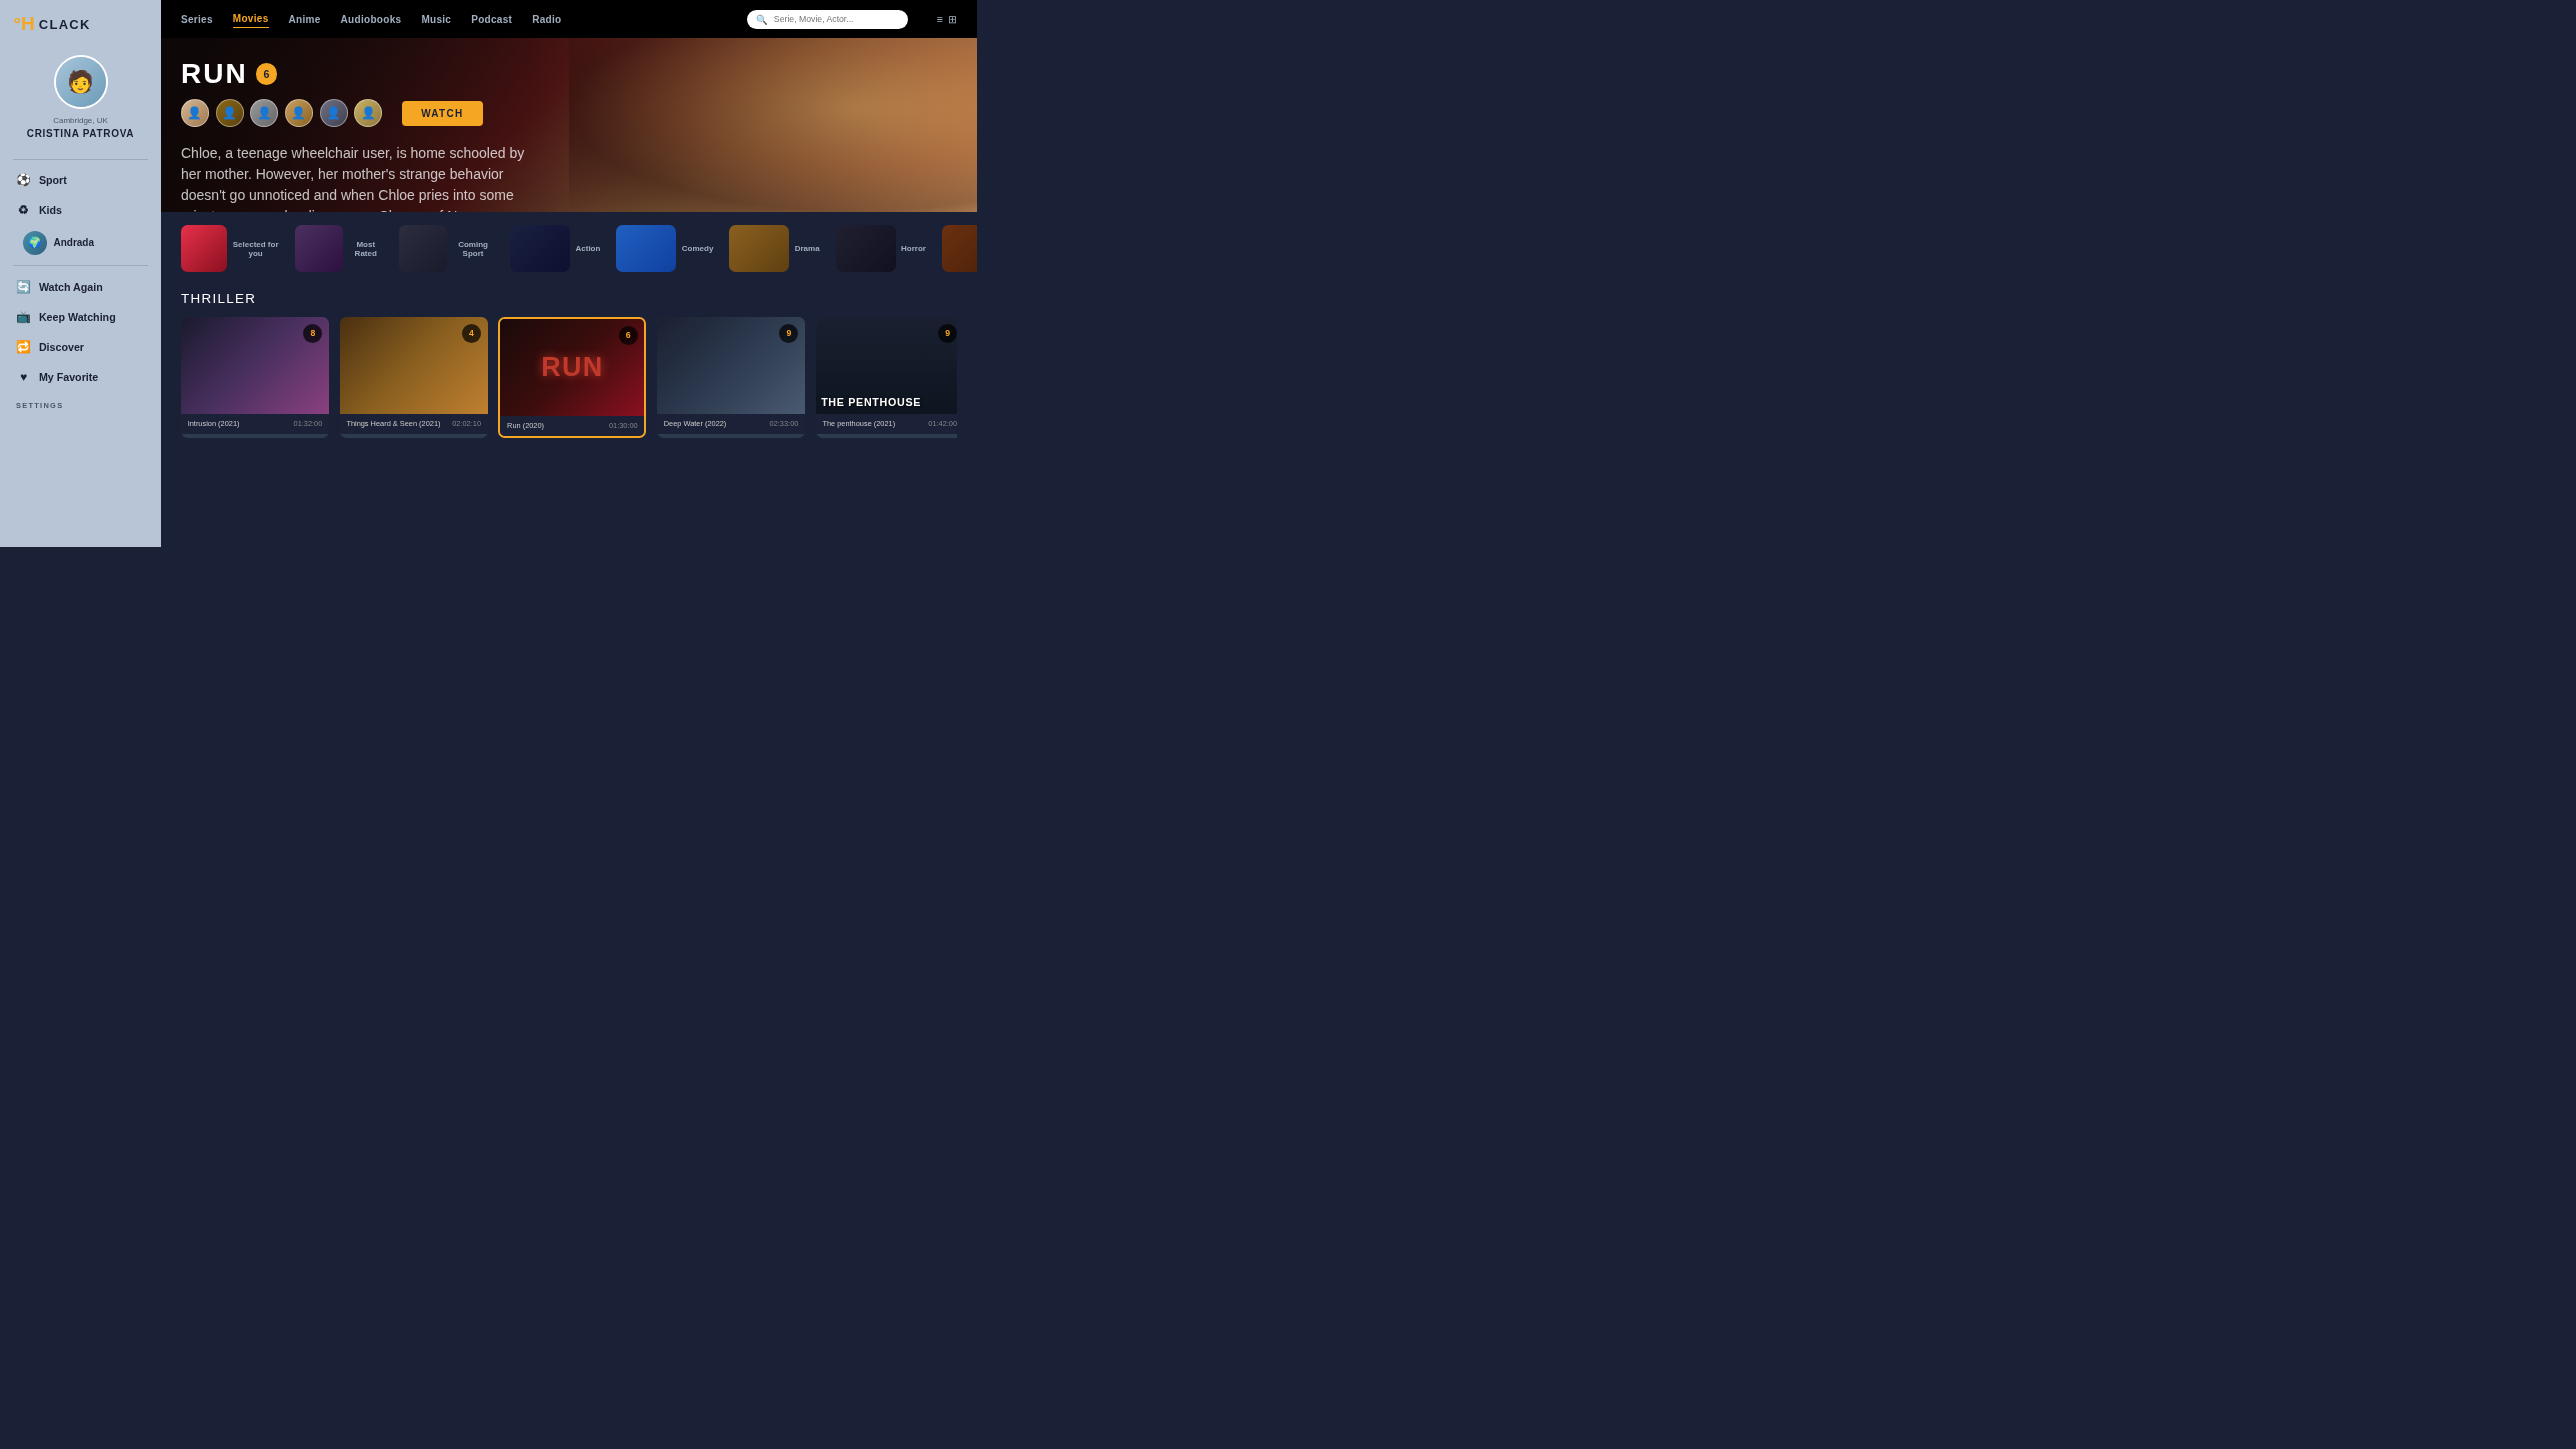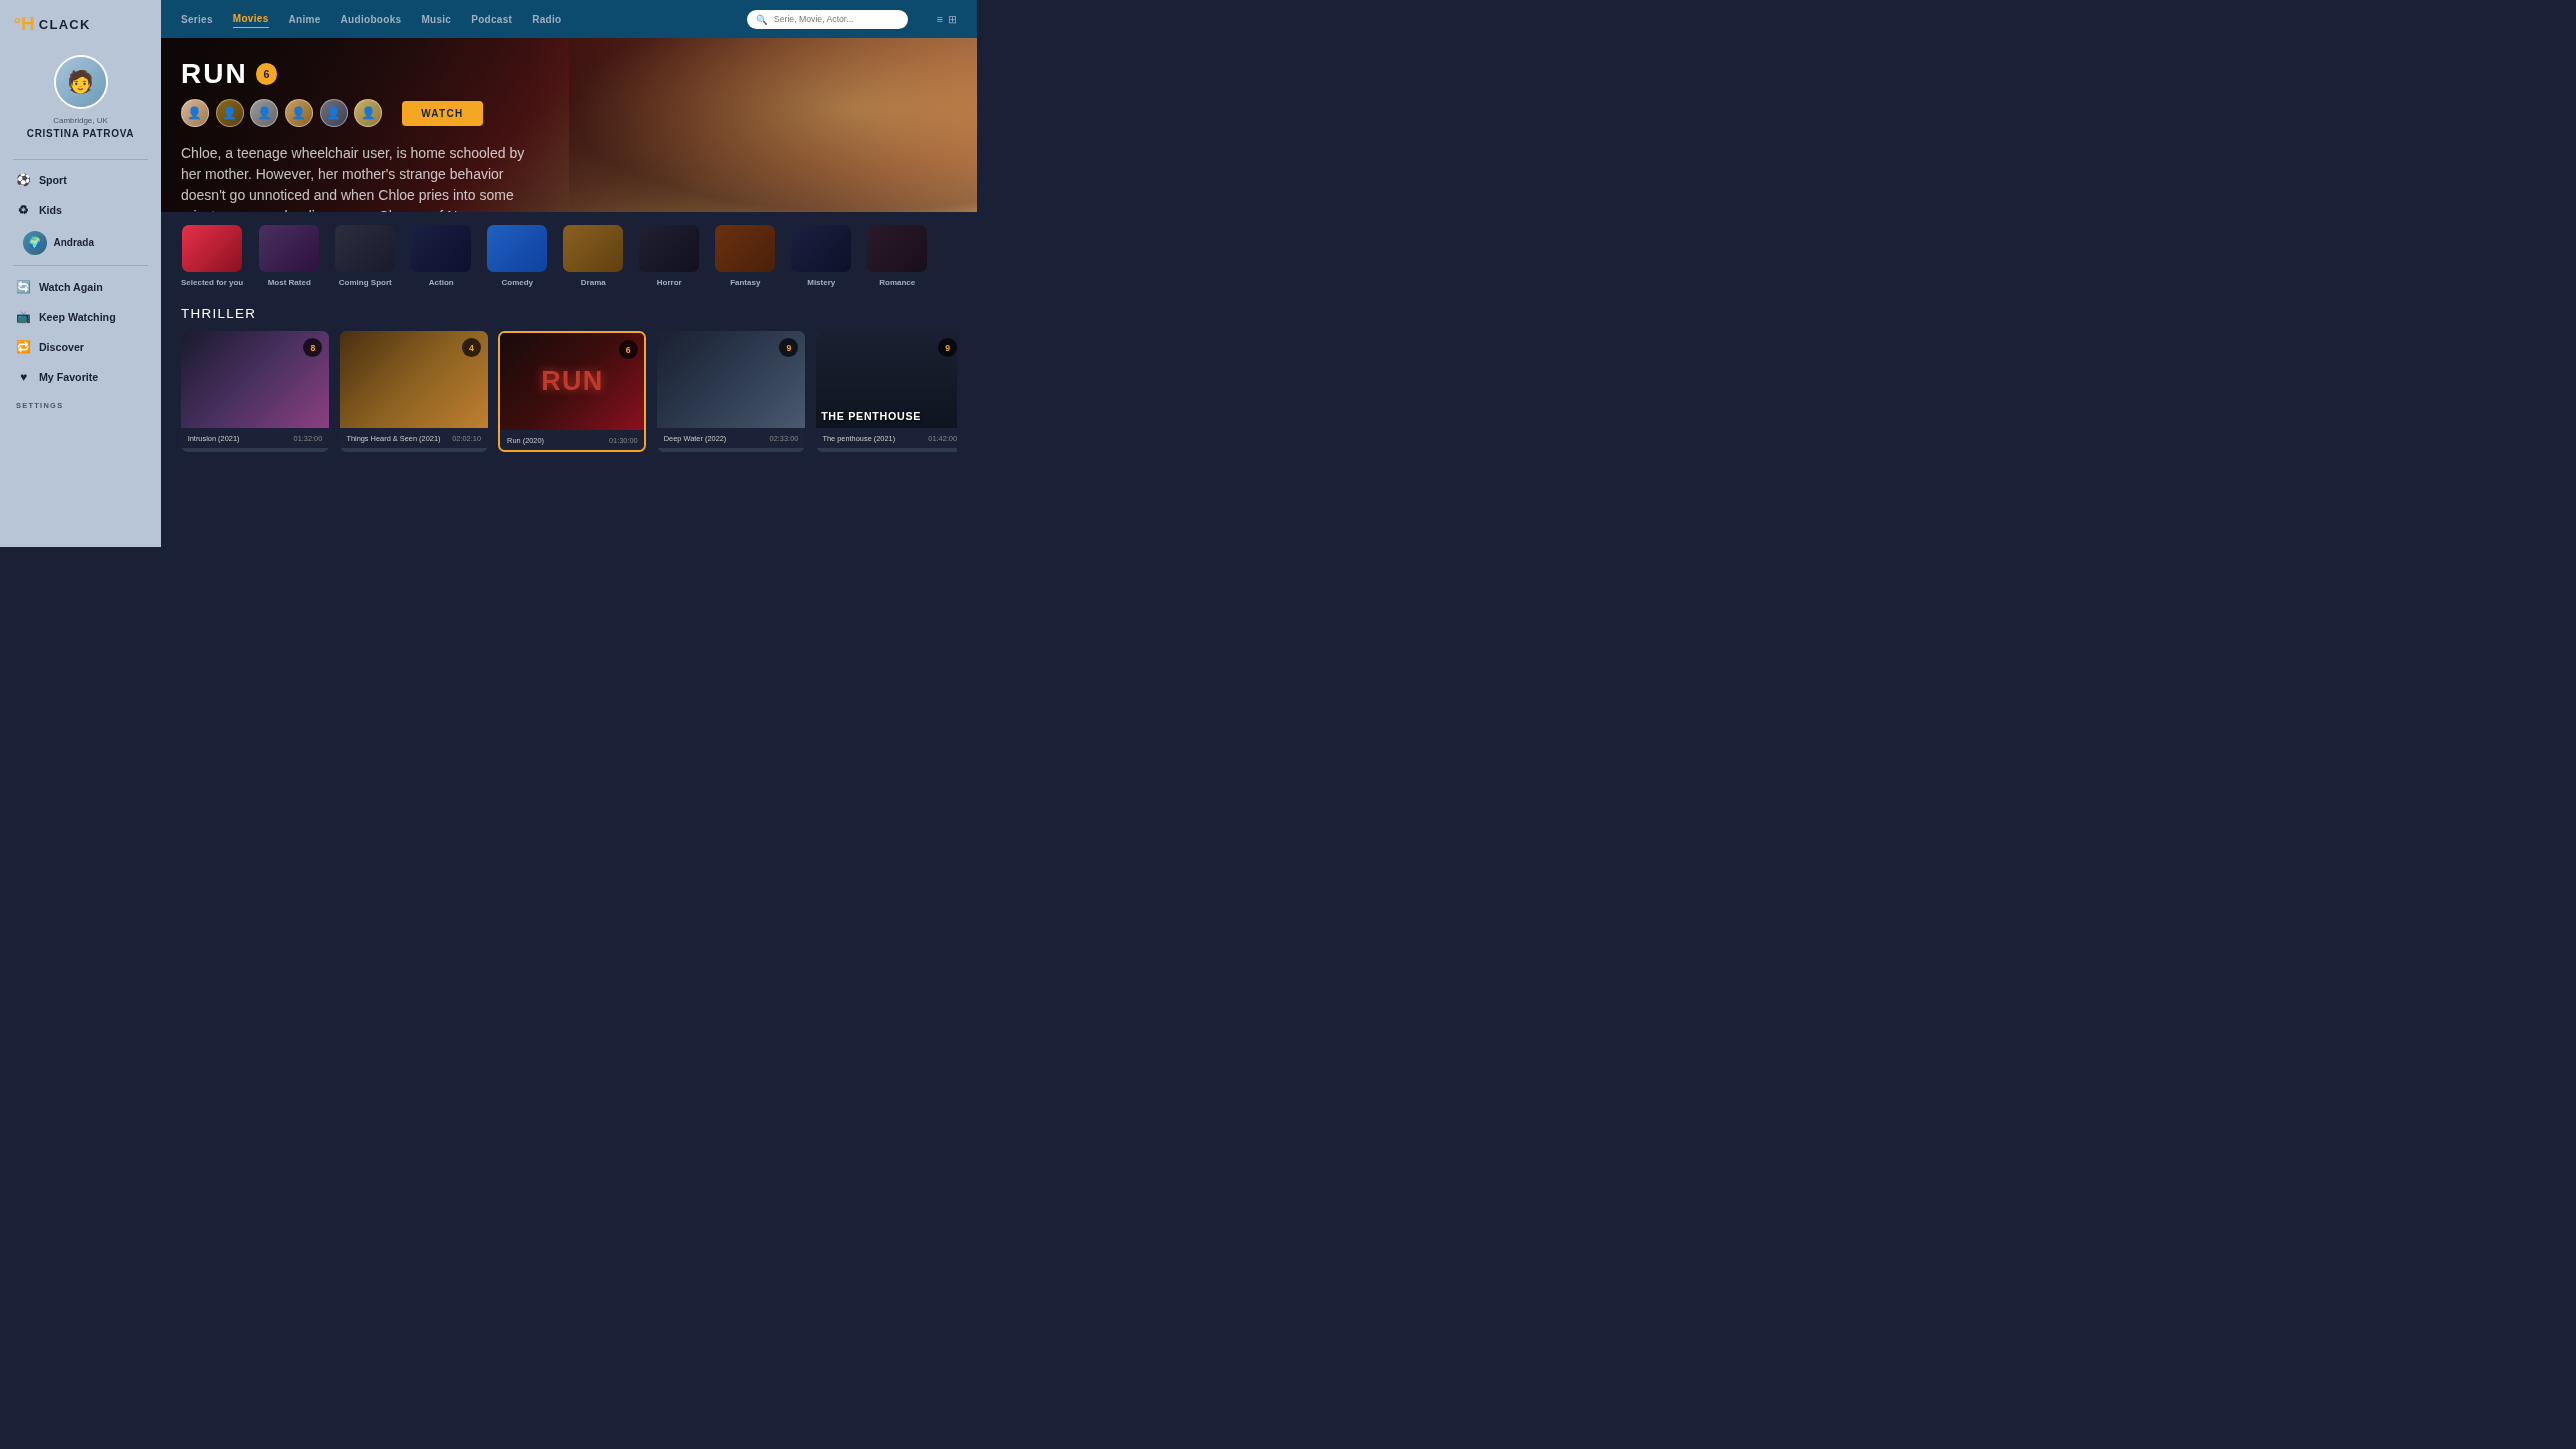--- a/index.html
+++ b/index.html
@@ -119,21 +119,21 @@
     
     .main {
       flex: 1;
       display: flex;
       flex-direction: column;
       overflow: hidden;
     }
 
     
     .top-nav {
-      background: #0c4a6e;
+      background: #000000;
       display: flex;
       align-items: center;
       padding: 0 20px;
       height: 38px;
       gap: 20px;
       flex-shrink: 0;
     }
     .nav-item {
       font-size: 10px;
       font-weight: 600;
@@ -286,21 +286,21 @@
 
     
     .categories-row {
       display: flex;
       gap: 16px;
       margin-bottom: 19px;
       align-items: flex-end;
     }
     .category-item {
       display: flex;
-      flex-direction: column;
+      flex-direction: row;
       align-items: center;
       gap: 5.4px;
       cursor: pointer;
     }
     .category-thumb {
       width: 60px;
       height: 47px;
       border-radius: 6.7px;
       overflow: hidden;
       position: relative;

